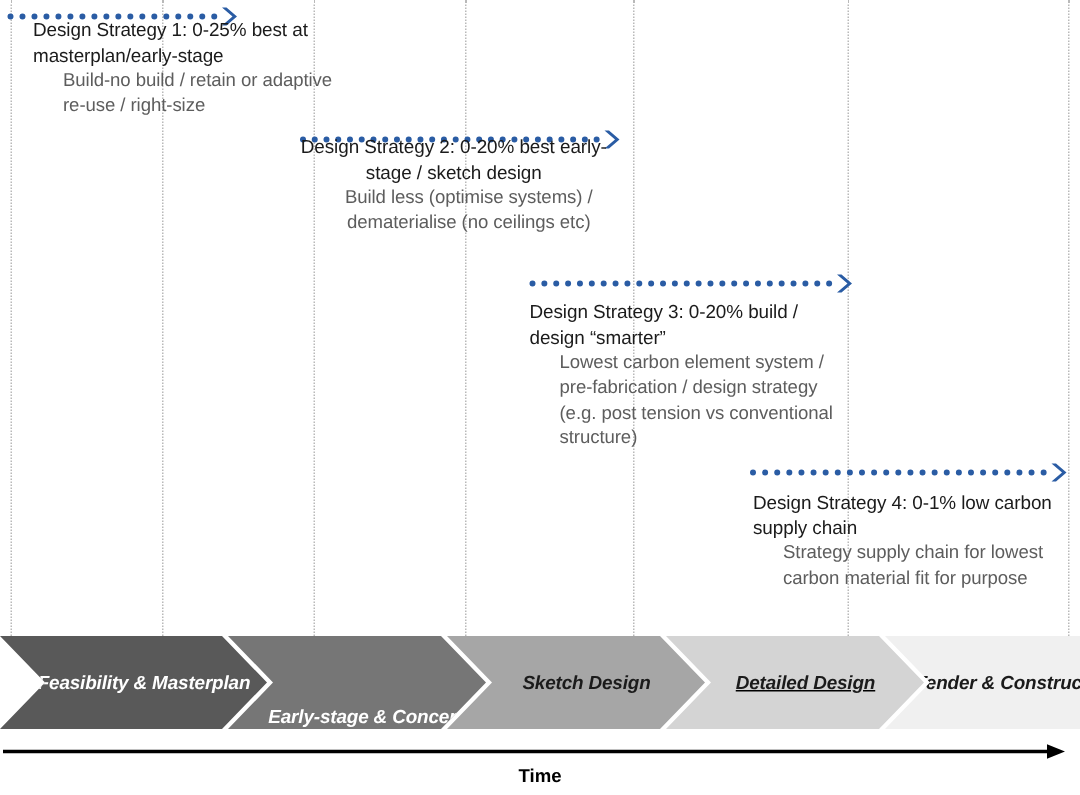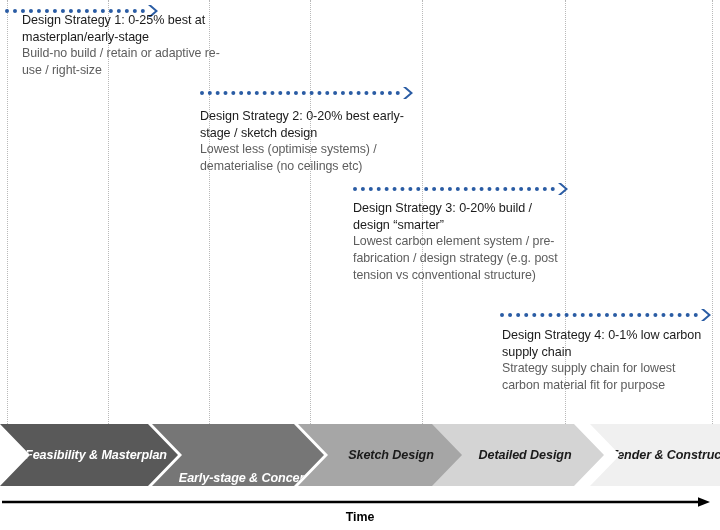--- a/index.html
+++ b/index.html
@@ -58,20 +58,21 @@
     color: #1b1b1b;
     line-height: 16.5px;
     letter-spacing: -0.05px;
   }
   .block .body {
     font-size: 12.4px;
     font-weight: normal;
     color: #5d5d5d;
     line-height: 16.8px;
     letter-spacing: -0.05px;
+    margin-left: 20px;
   }
 
   
   #chevrons {
     position: absolute;
     left: 0;
     top: 424px;
     width: 720px;
     height: 62px;
   }
@@ -142,23 +143,23 @@
   </div>
 
   <div class="arrow" style="left:200px; top:86px; width:218px;">
     <div class="shaft" style="width:200px;"></div>
     <div class="head" style="left:202px;">
       <svg width="14" height="14" viewBox="0 0 14 14" aria-hidden="true">
         <path d="M1,1 L8,7 L1,13 L4,13 L11,7 L4,1 Z" fill="#2a5ca4"></path>
       </svg>
     </div>
   </div>
-  <div class="block" style="left:200px; top:108px; width:205px;">
+  <div class="block" style="left:200px; top:90px; width:205px;text-align:center;">
     <div class="title">Design Strategy 2: 0-20% best early-stage / sketch design</div>
-    <div class="body">Lowest less (optimise systems) / dematerialise (no ceilings etc)</div>
+    <div class="body">Build less (optimise systems) / dematerialise (no ceilings etc)</div>
   </div>
 
   <div class="arrow" style="left:353px; top:182px; width:220px;">
     <div class="shaft" style="width:202px;"></div>
     <div class="head" style="left:204px;">
       <svg width="14" height="14" viewBox="0 0 14 14" aria-hidden="true">
         <path d="M1,1 L8,7 L1,13 L4,13 L11,7 L4,1 Z" fill="#2a5ca4"></path>
       </svg>
     </div>
   </div>
@@ -183,21 +184,21 @@
   <div id="chevrons">
     <div class="chev" style="left:0px;   width:178px; background:#595959;">
       <span style="color:#ffffff;">Feasibility &amp; Masterplan</span>
     </div>
     <div class="chev" style="left:152px; width:172px; background:#767676;align-items:flex-end;">
       <span style="color:#ffffff;">Early-stage &amp; Concept</span>
     </div>
     <div class="chev" style="left:298px; width:172px; background:#a6a6a6;">
       <span style="color:#1b1b1b;">Sketch Design</span>
     </div>
-    <div class="chev" style="left:432px; width:172px; background:#d4d4d4;">
+    <div class="chev" style="left:444px; width:172px; background:#d4d4d4;text-decoration:underline;">
       <span style="color:#1b1b1b;">Detailed Design</span>
     </div>
     <div class="chev" style="left:590px; width:160px; background:#f0f0f0;">
       <span style="color:#1b1b1b;">Tender &amp; Construction</span>
     </div>
   </div>
 
   <div id="timeaxis">
     <svg width="720" height="12" viewBox="0 0 720 12" aria-hidden="true">
       <line x1="2" y1="6" x2="700" y2="6" stroke="#000000" stroke-width="2.4"></line>

